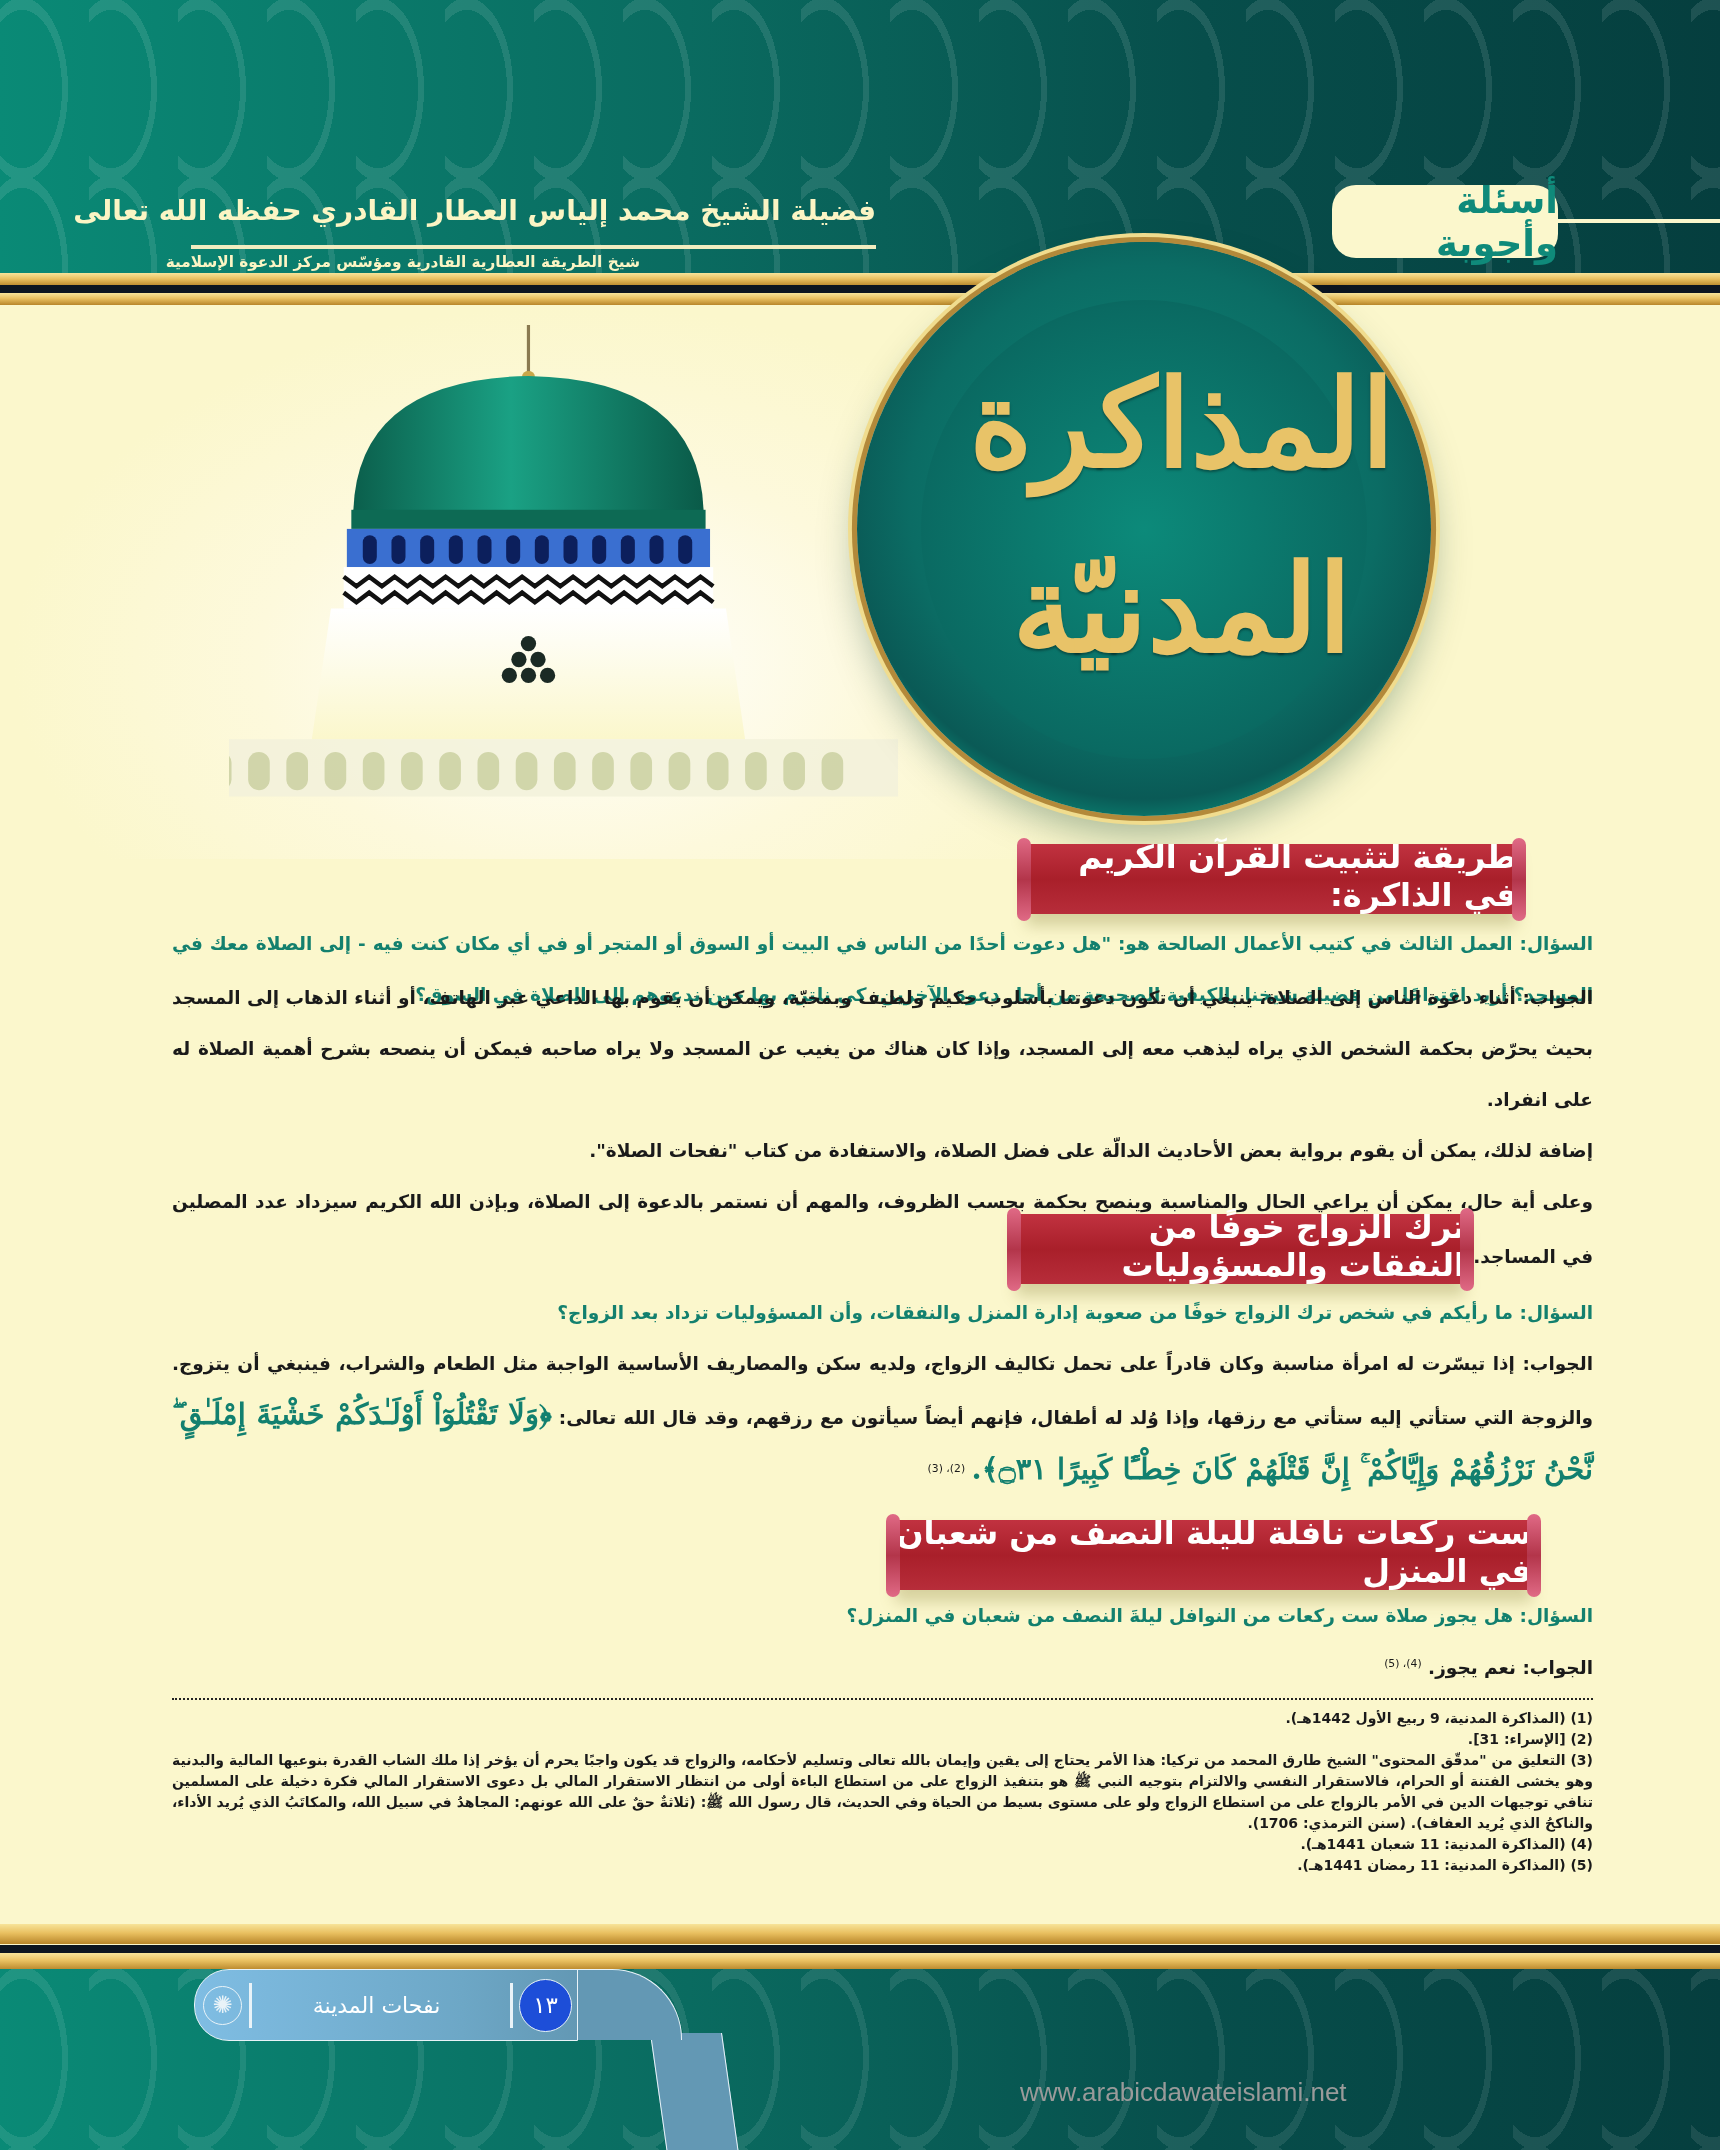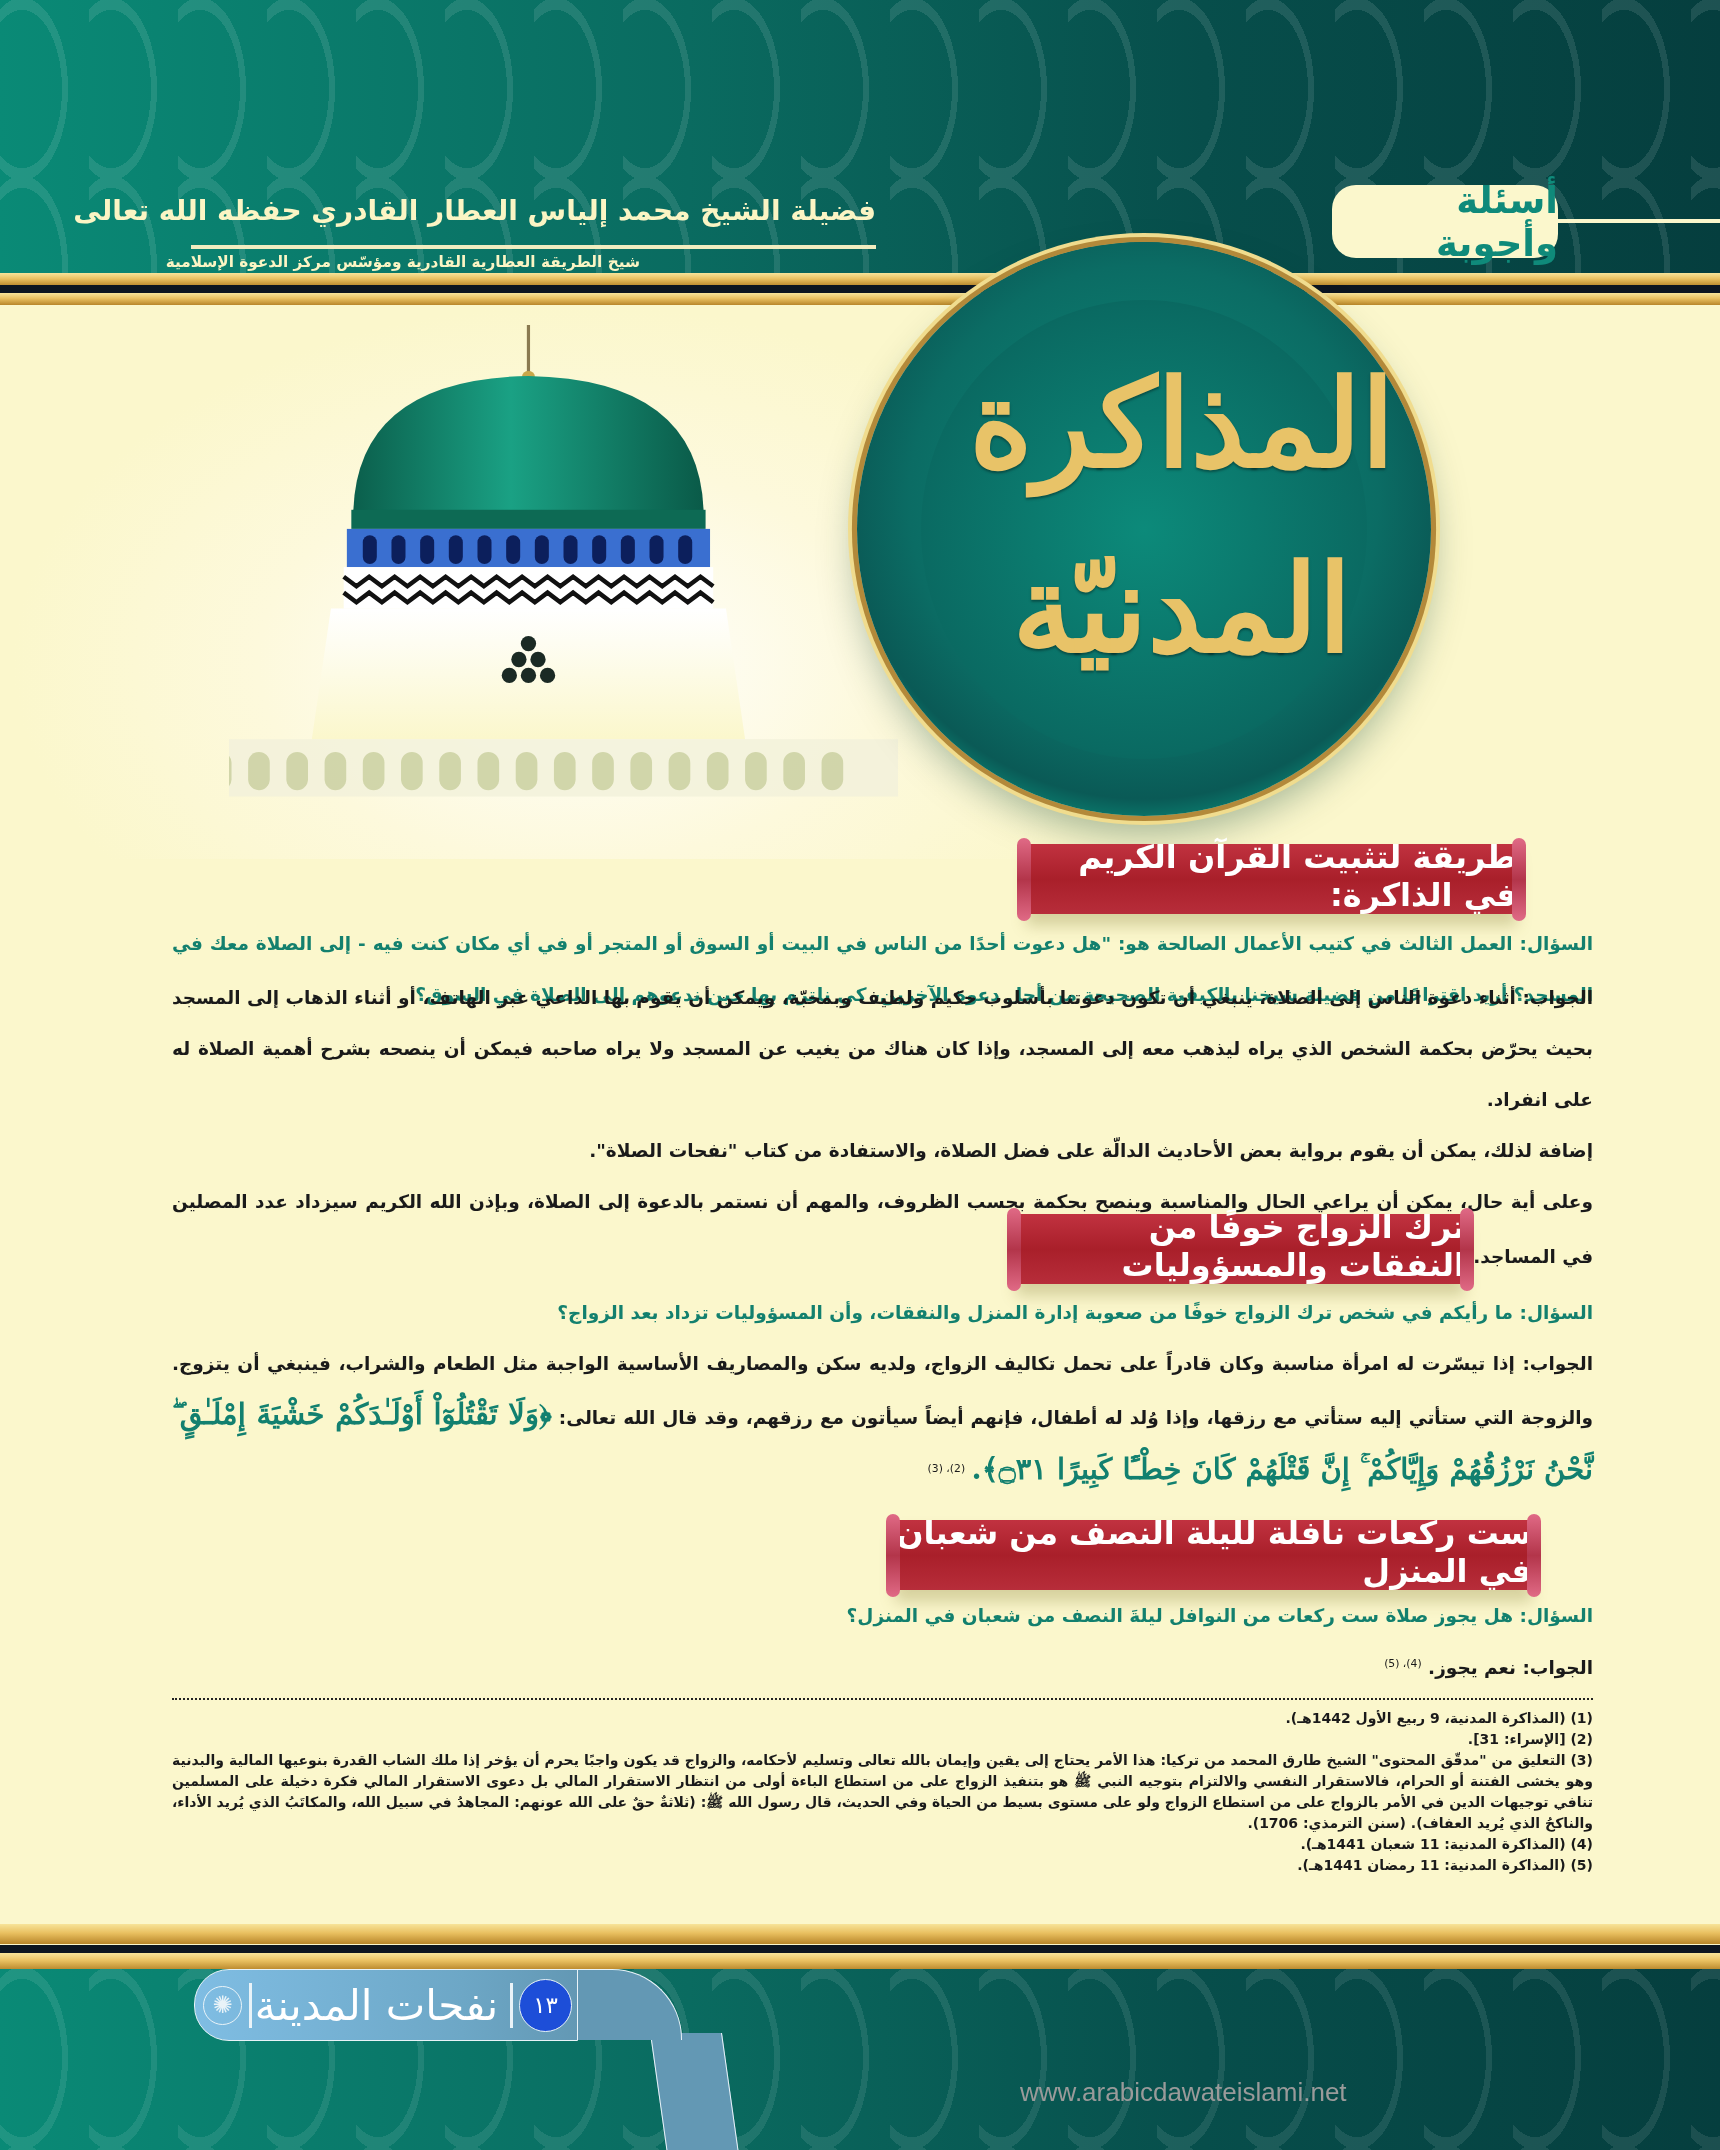--- a/index.html
+++ b/index.html
@@ -116,21 +116,21 @@
     background: #6398b4; border-left: 1.9px solid #e9f3f8; border-right: 1.9px solid #e9f3f8;
     transform: skewX(8deg); transform-origin: top left;
   }
   .page-curve {
     left: 554px; top: 1969px; width: 127px; height: 70px;
     background: #6398b4; border-top-right-radius: 70px 70px;
     border-top: 1.9px solid #e9f3f8; border-right: 1.9px solid #e9f3f8;
   }
   .mag-name {
     left: 249px; top: 1977px; width: 255px; height: 57px; text-align: center; direction: rtl;
-    color: #ffffff; font-size: 42px; line-height: 57px;
+    color: #ffffff; font-size: 22px; line-height: 57px;
   }
   .page-num {
     left: 519px; top: 1979px; width: 51px; height: 51px; border-radius: 50%;
     background: #1d4ed8; border: 1.9px solid #e9f3f8; color: #ffffff;
     font-size: 23px; text-align: center; line-height: 51px;
   }
   .rosette {
     left: 203px; top: 1986px; width: 37px; height: 37px; border-radius: 50%;
     border: 1.9px solid #e9f3f8; color: #e9f3f8; text-align: center; line-height: 37px; font-size: 24px;
   }

